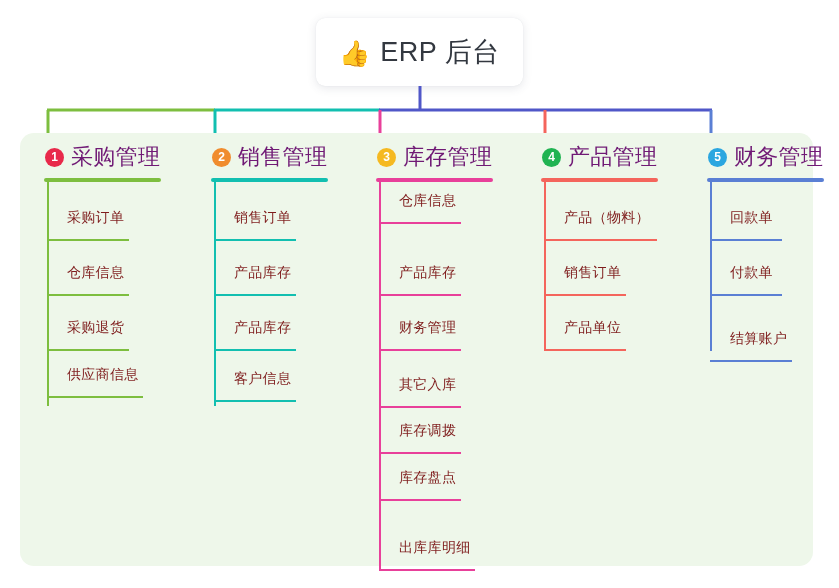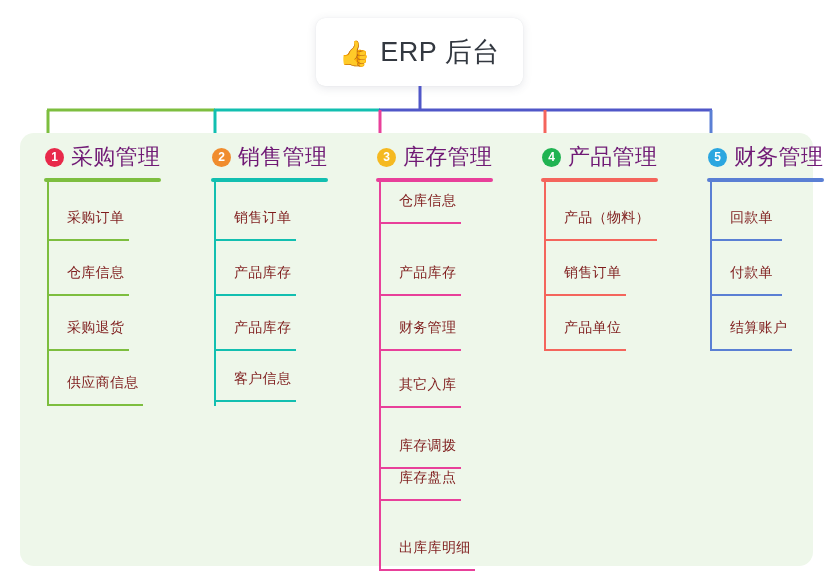--- a/index.html
+++ b/index.html
@@ -174,21 +174,21 @@
           <div class="item-rule" style="width: 82px; background: rgb(125, 190, 63);"></div>
         </div>
         <div class="item" style="top: 107px; width: 86px;">
           <span class="item-label">仓库信息</span>
           <div class="item-rule" style="width: 82px; background: rgb(125, 190, 63);"></div>
         </div>
         <div class="item" style="top: 162px; width: 86px;">
           <span class="item-label">采购退货</span>
           <div class="item-rule" style="width: 82px; background: rgb(125, 190, 63);"></div>
         </div>
-        <div class="item" style="top: 217px; width: 100px; text-decoration: underline;">
+        <div class="item" style="top: 209px; width: 100px; text-decoration: underline;">
           <span class="item-label">供应商信息</span>
           <div class="item-rule" style="width: 96px; background: rgb(125, 190, 63);"></div>
         </div>
       </div>
       <div class="column" style="left: 197px;">
         <div class="col-head">
           <span class="badge" style="background: rgb(240, 140, 46);">2</span>
           <span class="col-title">销售管理</span>
         </div>
         <div class="head-rule" style="width: 117px; background: rgb(18, 191, 176);"></div>
@@ -226,21 +226,21 @@
           <div class="item-rule" style="width: 82px; background: rgb(232, 64, 154);"></div>
         </div>
         <div class="item" style="top: 162px; width: 86px;">
           <span class="item-label">财务管理</span>
           <div class="item-rule" style="width: 82px; background: rgb(232, 64, 154);"></div>
         </div>
         <div class="item" style="top: 219px; width: 86px;">
           <span class="item-label">其它入库</span>
           <div class="item-rule" style="width: 82px; background: rgb(232, 64, 154);"></div>
         </div>
-        <div class="item" style="top: 280px; width: 86px;">
+        <div class="item" style="top: 265px; width: 86px;">
           <span class="item-label">库存调拨</span>
           <div class="item-rule" style="width: 82px; background: rgb(232, 64, 154);"></div>
         </div>
         <div class="item" style="top: 312px; width: 86px;">
           <span class="item-label">库存盘点</span>
           <div class="item-rule" style="width: 82px; background: rgb(232, 64, 154);"></div>
         </div>
         <div class="item" style="top: 382px; width: 100px;">
           <span class="item-label">出库库明细</span>
           <div class="item-rule" style="width: 96px; background: rgb(232, 64, 154);"></div>
@@ -274,20 +274,20 @@
         <div class="head-rule" style="width: 117px; background: rgb(90, 127, 212);"></div>
         <div class="spine" style="background: rgb(90, 127, 212); height: 169px;"></div>
         <div class="item" style="top: 52px; width: 76px;">
           <span class="item-label">回款单</span>
           <div class="item-rule" style="width: 72px; background: rgb(90, 127, 212);"></div>
         </div>
         <div class="item" style="top: 107px; width: 76px;">
           <span class="item-label">付款单</span>
           <div class="item-rule" style="width: 72px; background: rgb(90, 127, 212);"></div>
         </div>
-        <div class="item" style="top: 162px; width: 86px; padding-left: 20px;">
+        <div class="item" style="top: 173px; width: 86px; padding-left: 20px;">
           <span class="item-label">结算账户</span>
           <div class="item-rule" style="width: 82px; background: rgb(90, 127, 212);"></div>
         </div>
       </div>
     </div>
 
 </div>
 
 </body></html>

